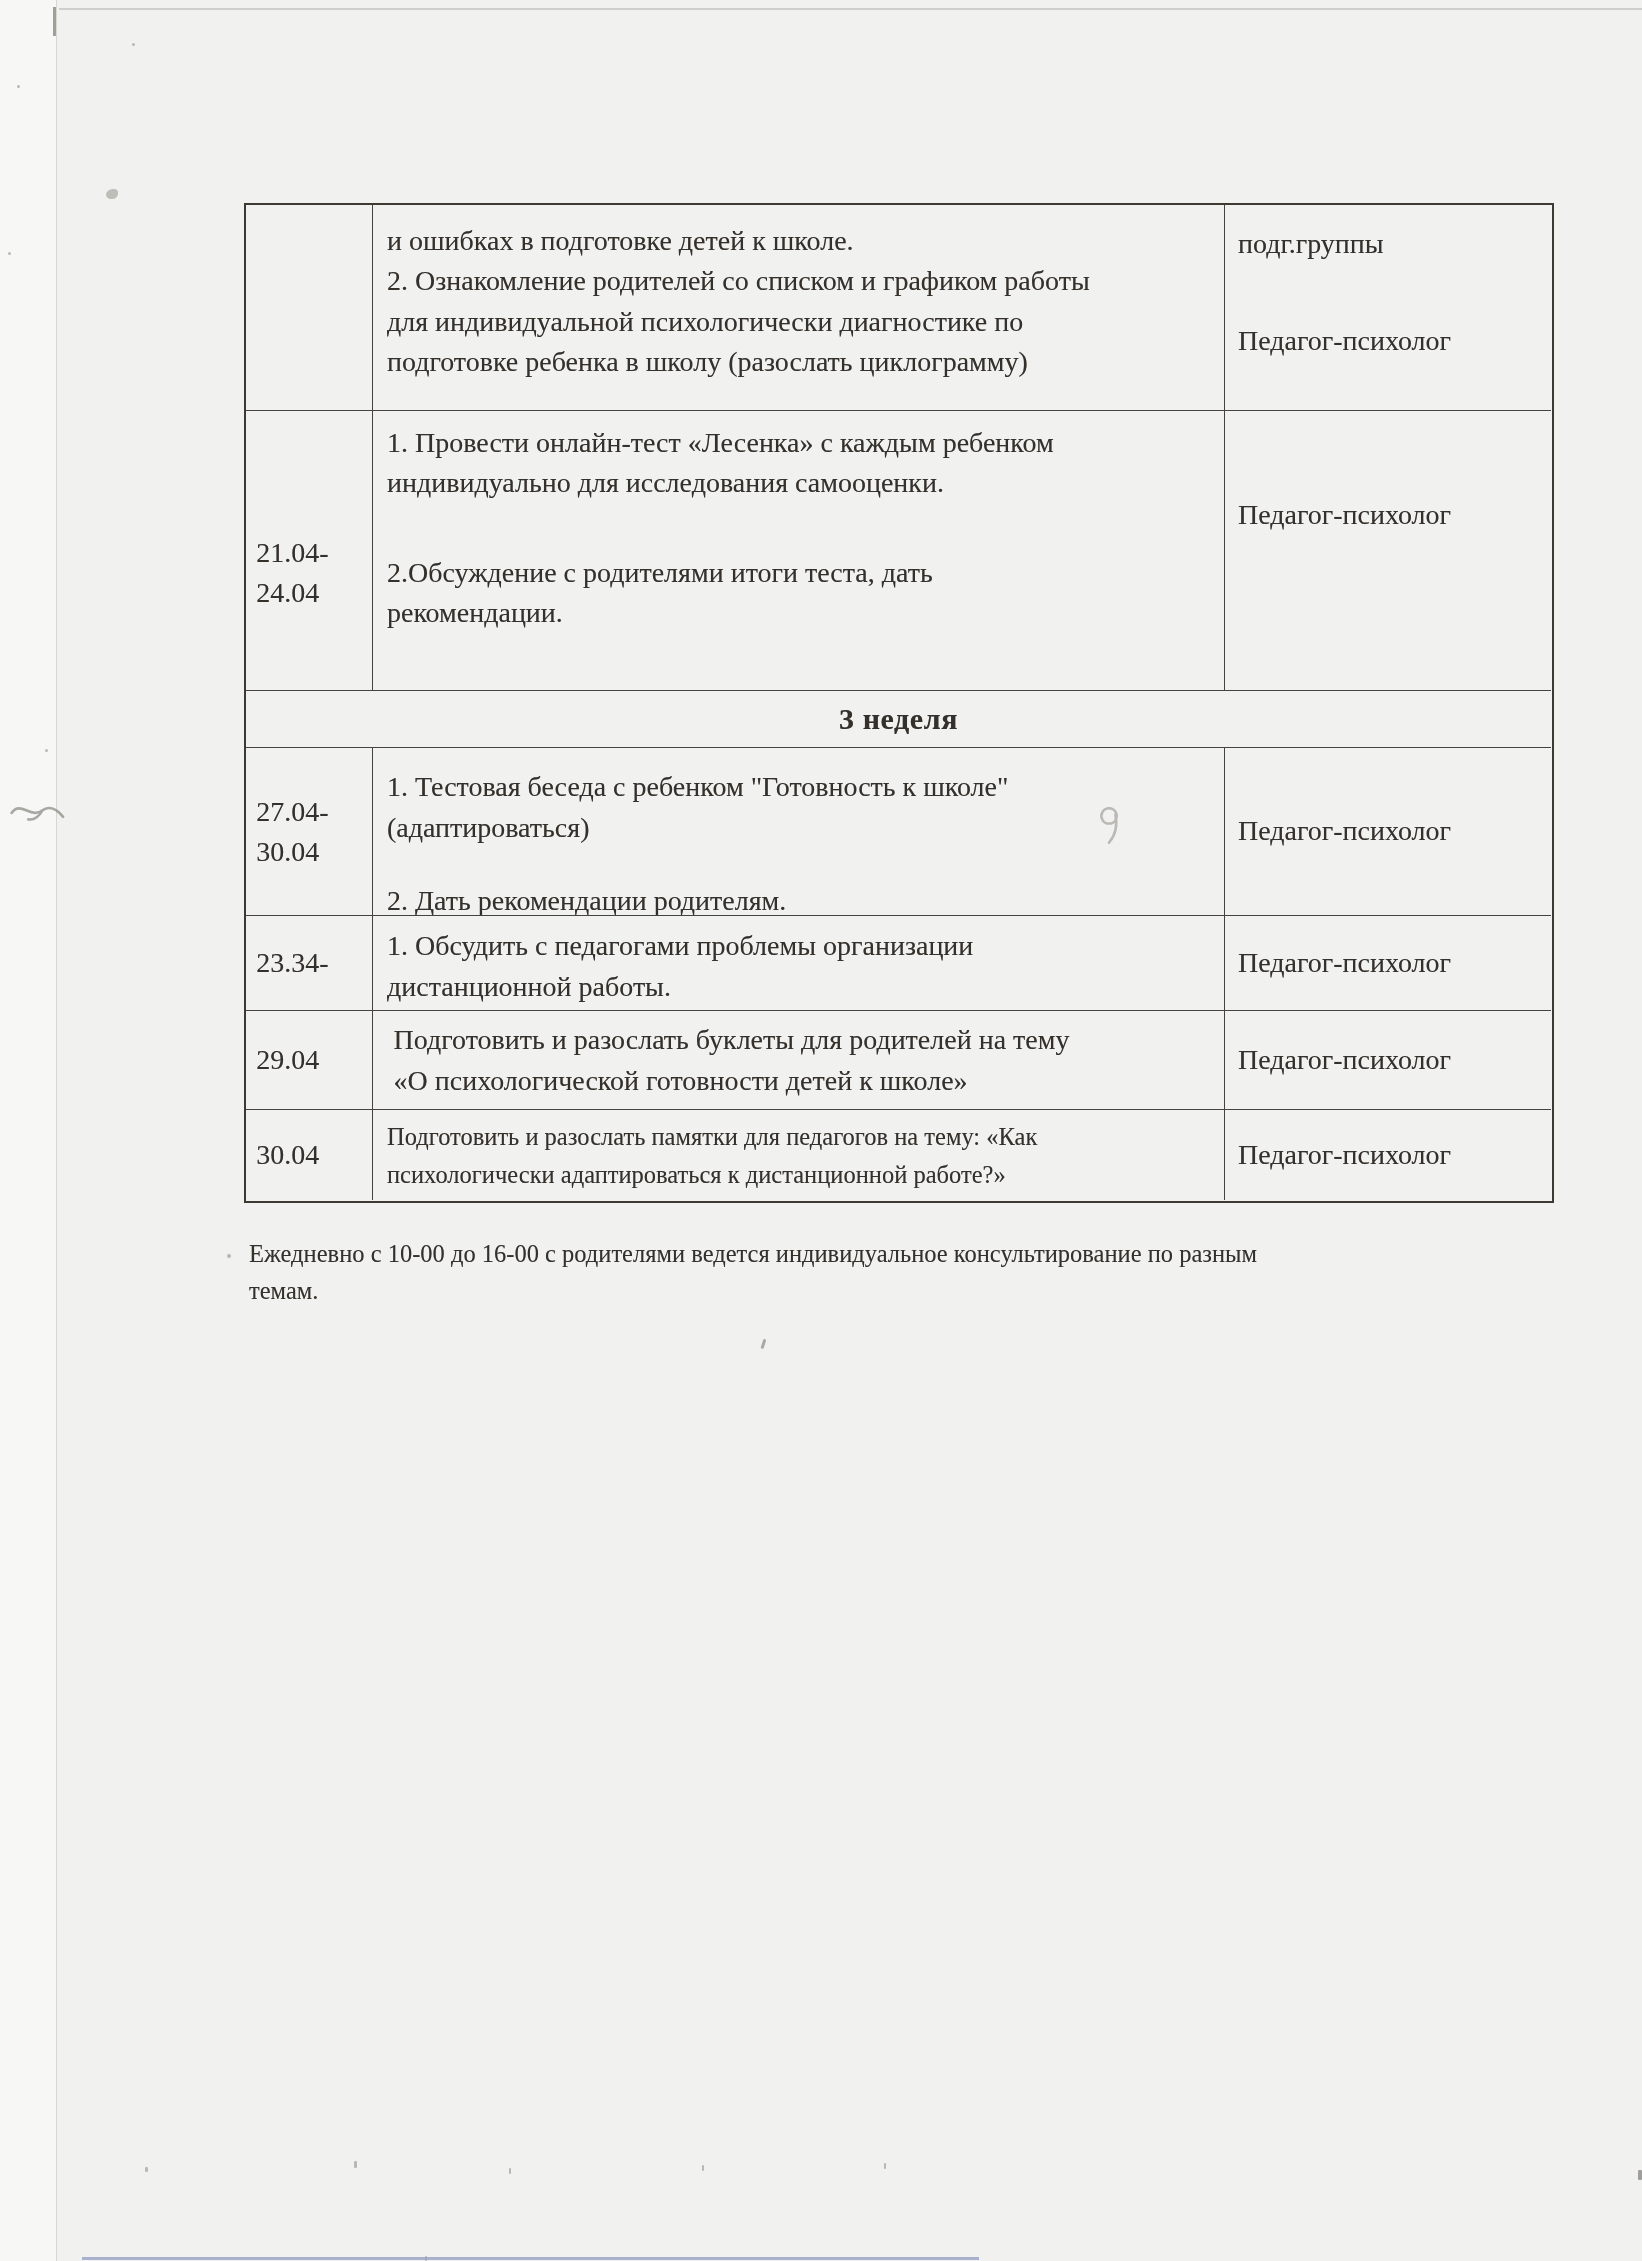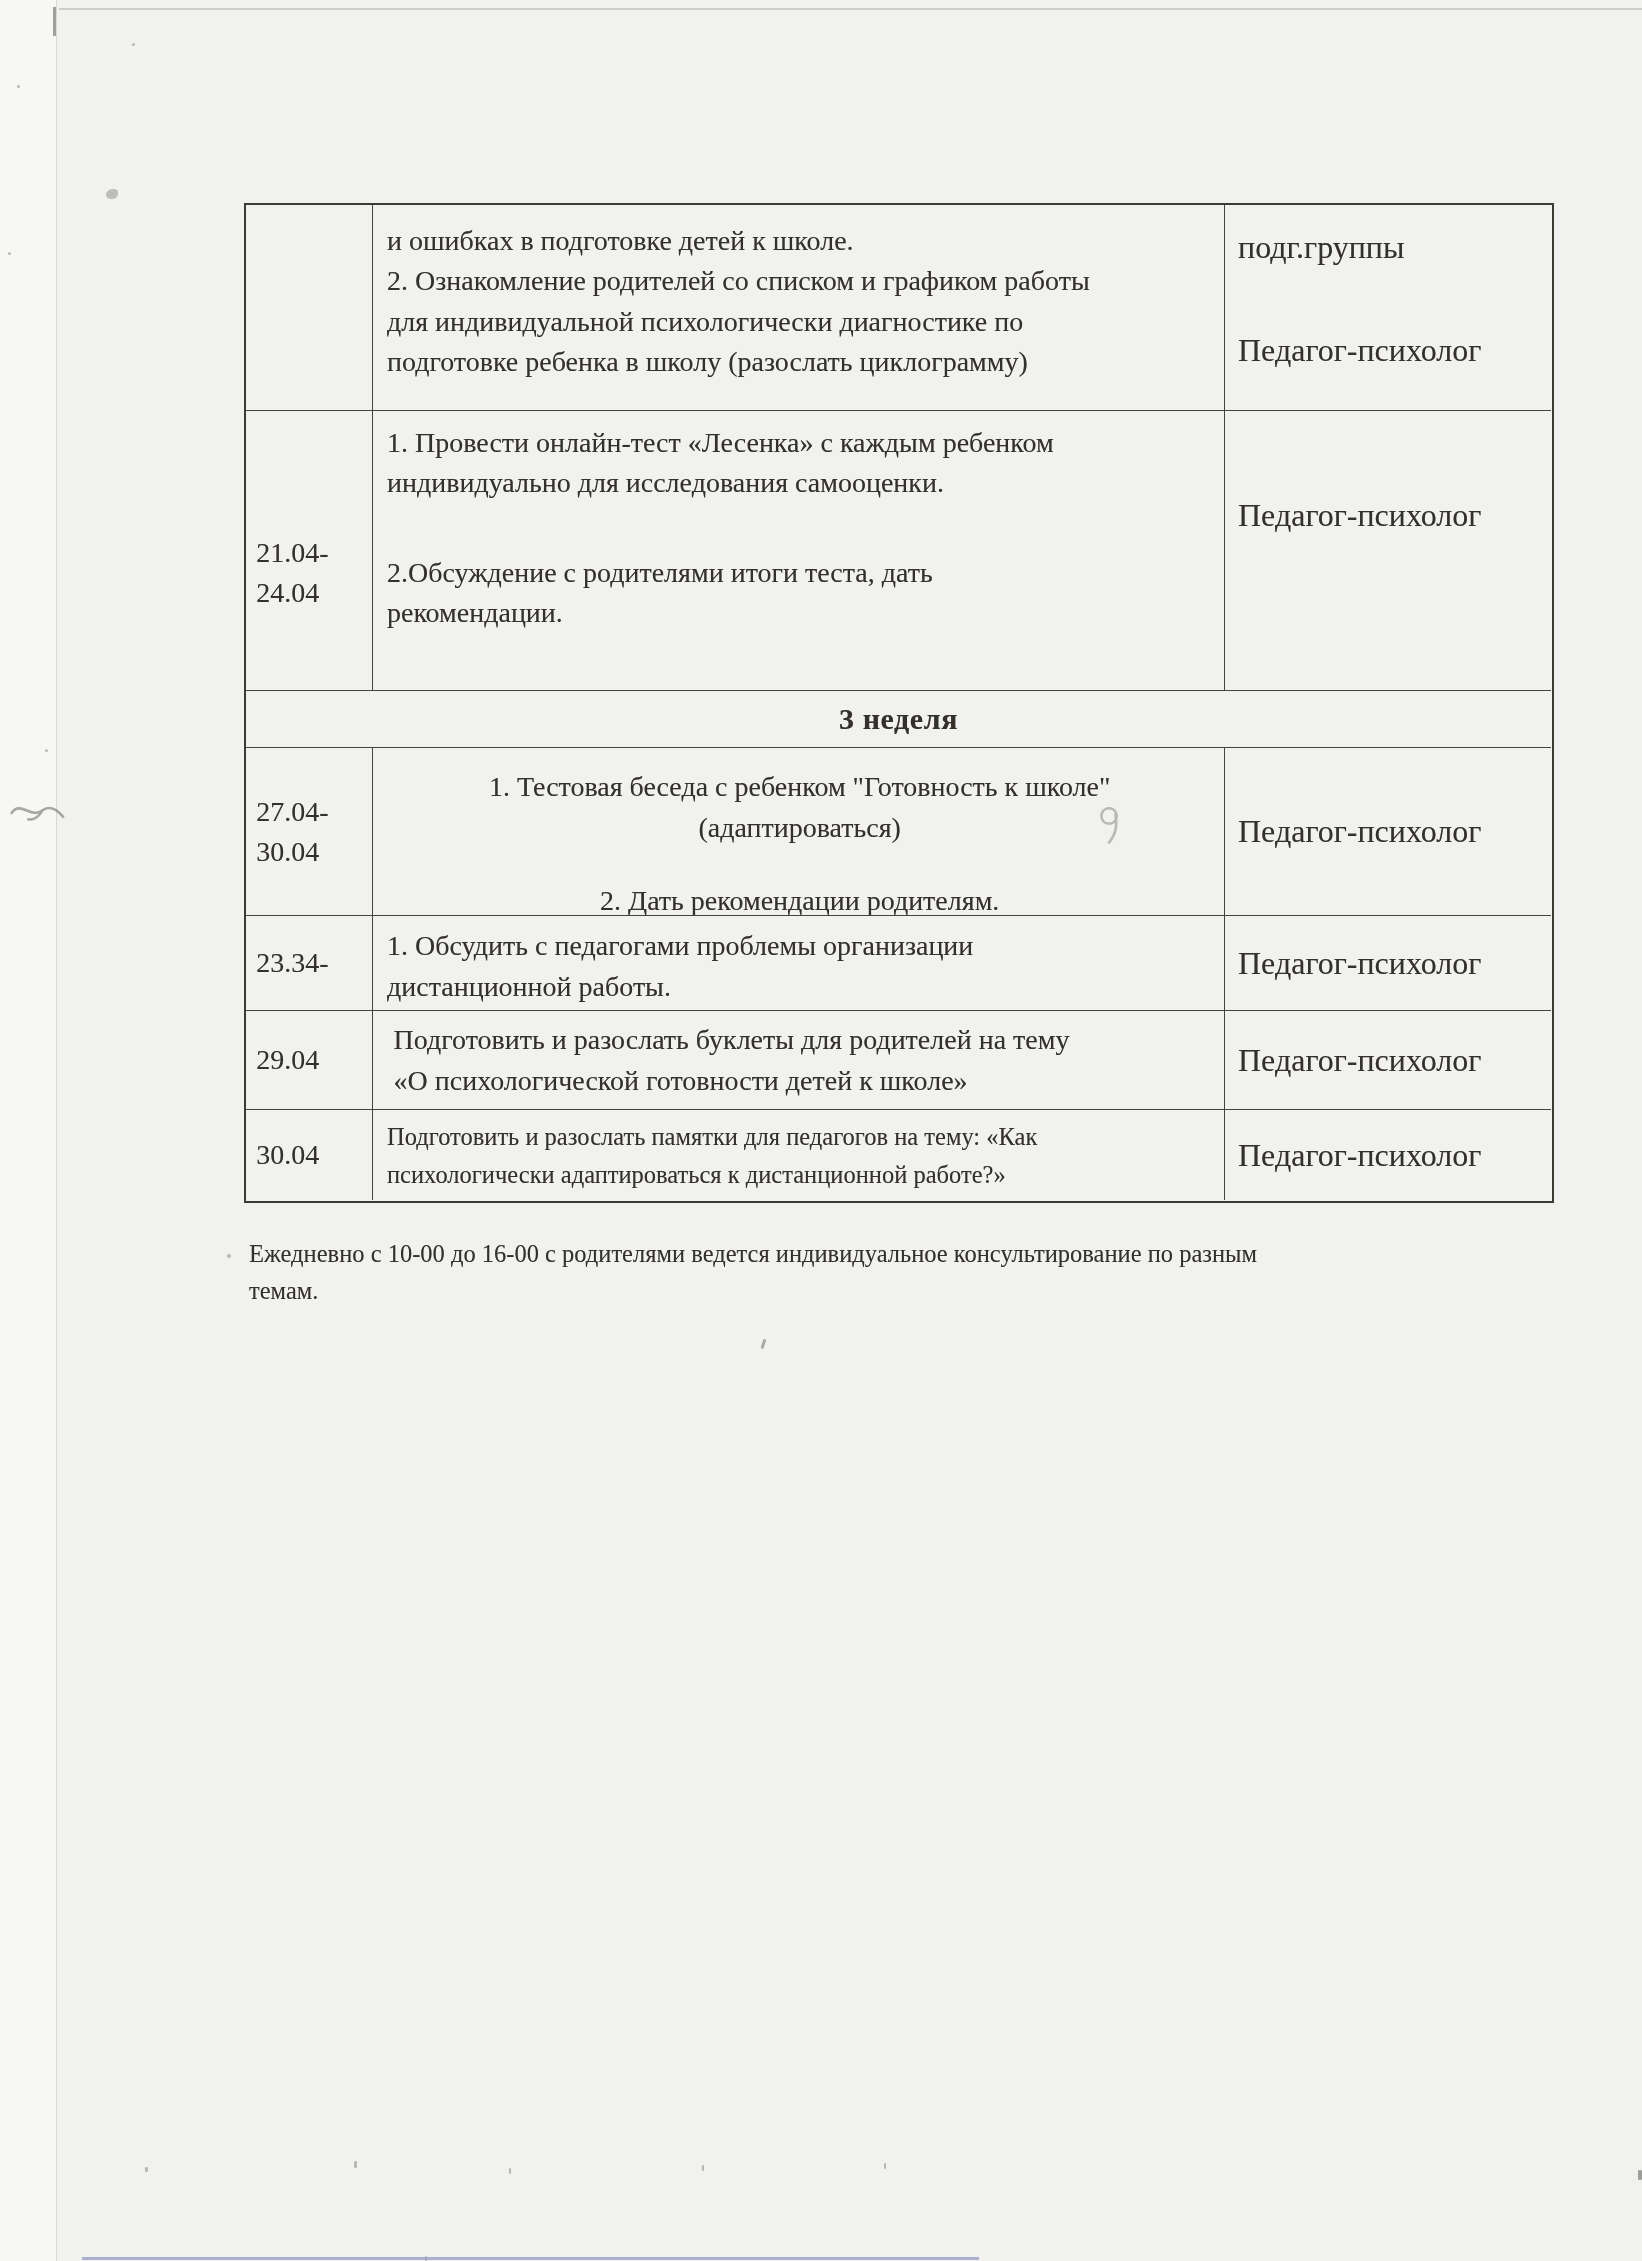--- a/index.html
+++ b/index.html
@@ -63,42 +63,42 @@
 
   .line { white-space: nowrap; }
   .table .line { text-shadow: 0 0 0.6px rgba(60,55,48,.35); }
 
   .date-cell {
     display: flex; flex-direction: column; justify-content: center;
     padding-left: 10.3px;
     font-size: 28px; line-height: 1.42;
   }
   .tasks-cell { padding: 15.5px 11.6px 0 14px; font-size: 28px; line-height: 1.45; }
-  .resp-cell  { padding-left: 13px; font-size: 32px; line-height: 1.45; }
+  .resp-cell  { padding-left: 13px; font-size: 28px; line-height: 1.45; }
   .resp-center { display: flex; flex-direction: column; justify-content: center; }
 
   .r1-tasks { padding-top: 15.5px; }
   .r1-tasks .p2 { }
   .r1-resp  { padding-top: 18.7px; }
   .r1-resp .p2 { margin-top: 57px; }
 
   .r2-date  { padding-top: 45px; }
   .r2-tasks { padding-top: 11.6px; }
   .r2-tasks .p2 { margin-top: 49px; }
   .r2-resp  { padding-bottom: 70px; }
 
   .header-cell {
     grid-column: 1 / -1;
     display: flex; align-items: center; justify-content: center;
     font-weight: bold; font-size: 30px; letter-spacing: 0.6px;
     border-right: none;
     text-shadow: 0 0 0.6px rgba(60,55,48,.4);
   }
 
-  .r3-tasks { padding-top: 19.3px; text-align: center; }
+  .r3-tasks { padding-top: 19.3px; }
   .r3-tasks .p2 { margin-top: 33px; }
   .r4-tasks { padding-top: 10.3px; }
   .r5-tasks { padding-top: 9px; padding-left: 20.6px; }
   .r6-tasks { padding-top: 7.7px; font-size: 24.5px; line-height: 1.58; }
 
   .note {
     position: absolute; left: 249px; top: 1236px;
     font-size: 24.5px; line-height: 1.5;
     text-shadow: 0 0 0.6px rgba(60,55,48,.3);
   }

